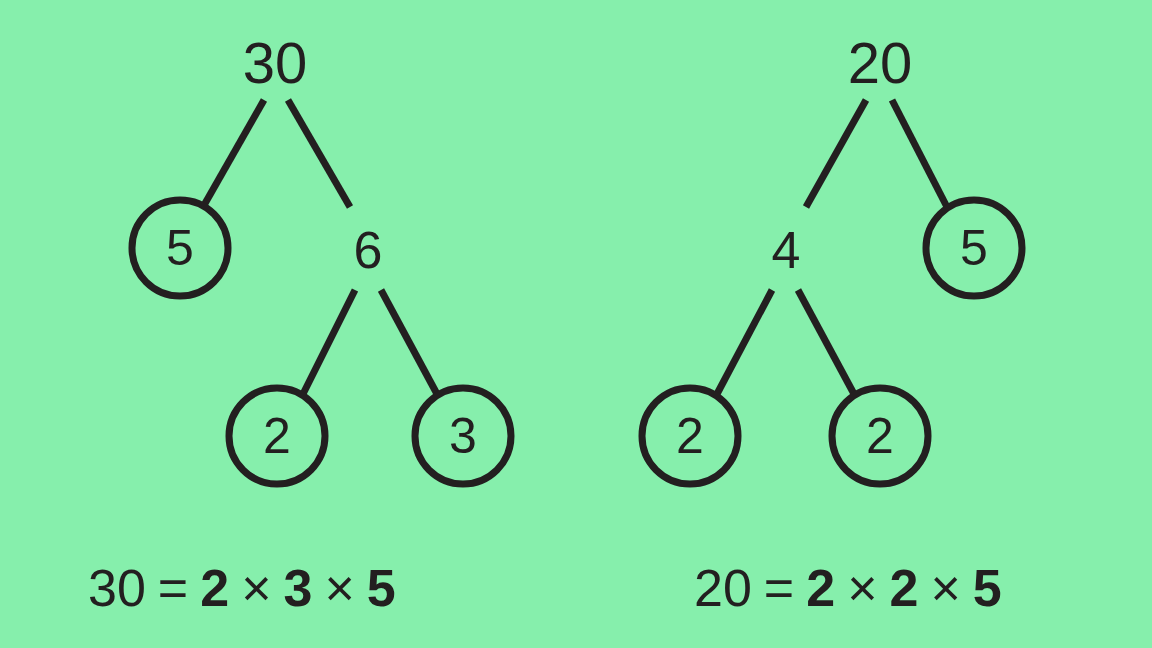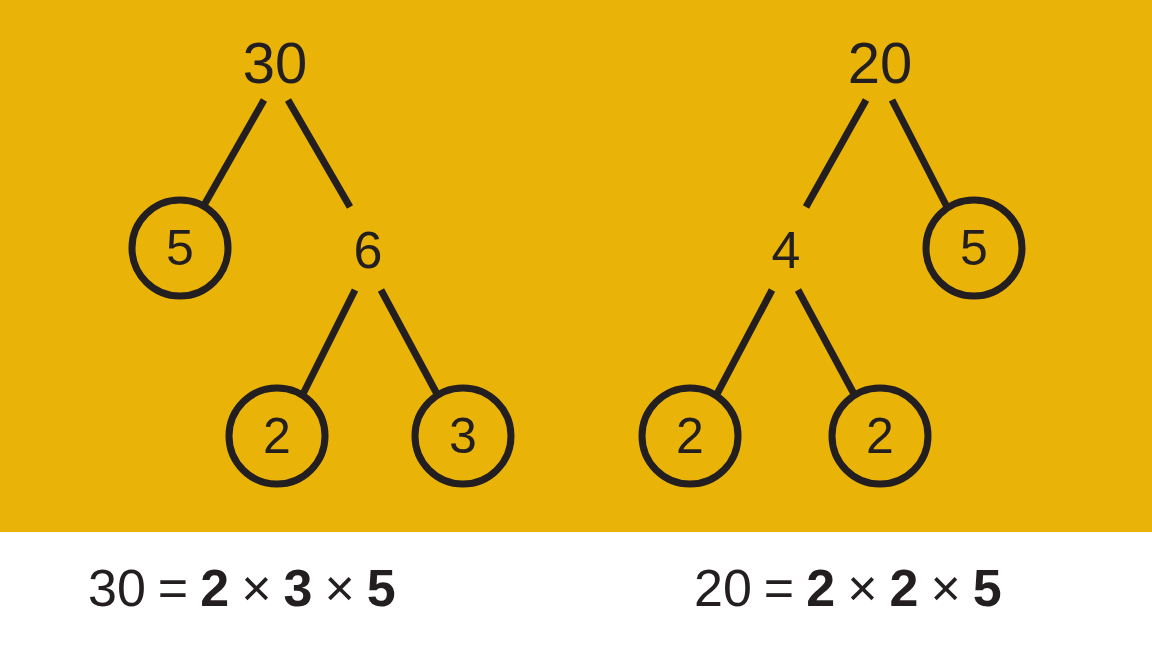--- a/index.html
+++ b/index.html
@@ -9,22 +9,22 @@
   }
   body {
     width: 1152px;
     height: 648px;
     font-family: "Liberation Sans", sans-serif;
     overflow: hidden;
   }
   #stage {
     position: relative;
     width: 1152px;
-    height: 532px;
-    background: #eab308;
+    height: 648px;
+    background: #86efac;
   }
   svg.tree-layer {
     position: absolute;
     left: 0;
     top: 0;
     width: 1152px;
     height: 648px;
   }
   .node-label {
     font-family: "Liberation Sans", sans-serif;

